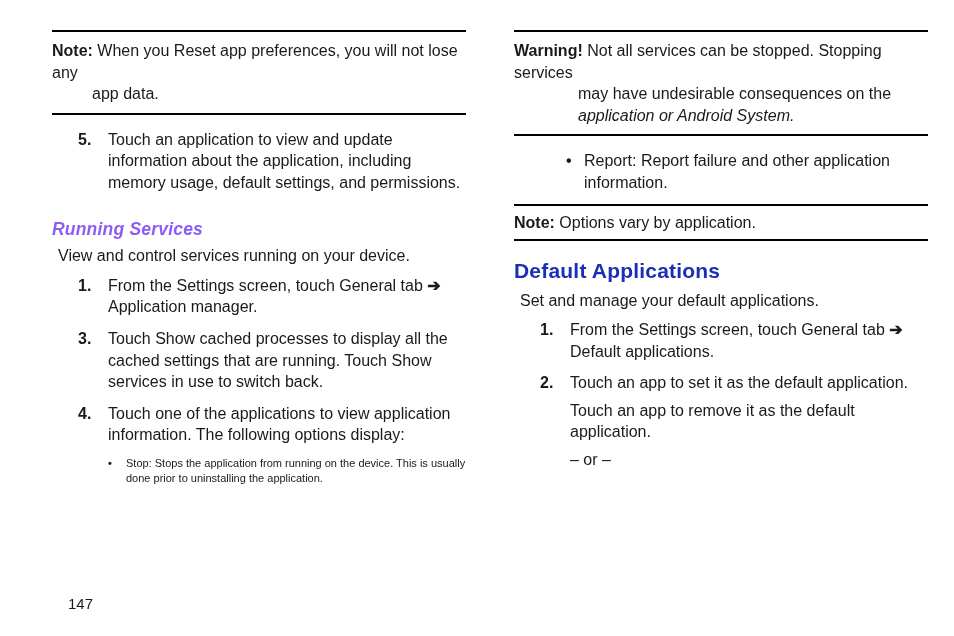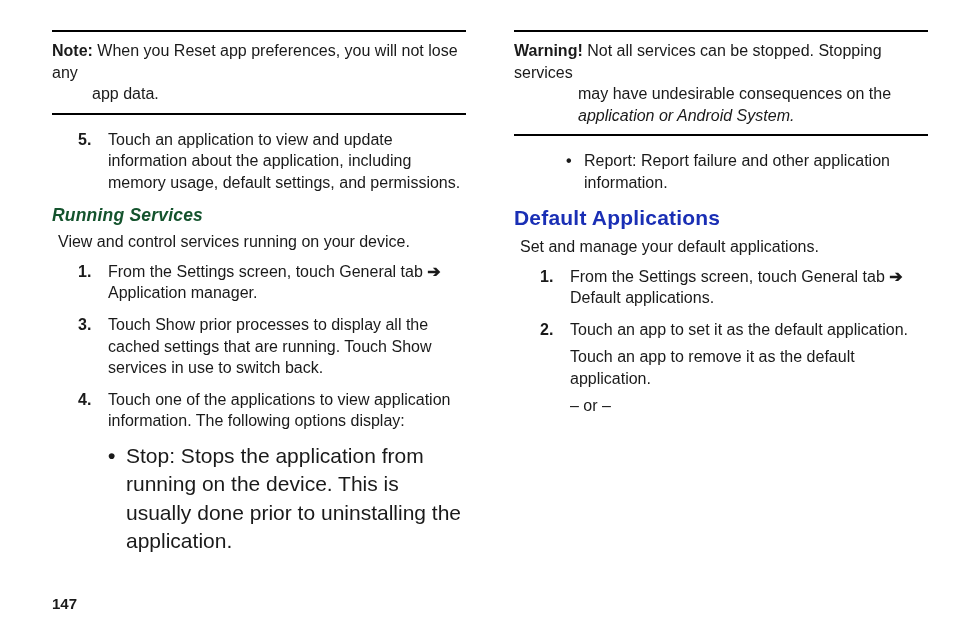--- a/index.html
+++ b/index.html
@@ -59,23 +59,23 @@
     top: 0;
     font-weight: 700;
   }
   .step-body { display:block; margin-top:6px; }
   .b { font-weight: 400; }
   .arrow { font-weight: 700; }
   .h2 {
     font-family: Arial, Helvetica, sans-serif;
     font-weight: 800;
     font-style: italic;
-    color: #14532d;
+    color: #8b5cf6;
     font-size: 17.5px;
-    margin: 10px 0 4px 0;
+    margin: 24px 0 4px 0;
     letter-spacing: 0.2px;
   }
   .h1 {
     font-family: Arial, Helvetica, sans-serif;
     font-weight: 800;
     color: #1a2fb5;
     font-size: 21px;
     margin: 10px 0 4px 0;
     letter-spacing: 0.2px;
   }
@@ -109,27 +109,26 @@
     padding-left: 70px;
     margin-bottom: 8px;
   }
   ul.bul2 > li::before {
     content: "•";
     position: absolute;
     left: 52px;
     top: 0;
     font-weight: 700;
   }
-  .cond { font-size: 21px; }
+  .cond { font-size: 11px; }
   .pgnum {
     position: absolute;
-    left: 52px;
+    left: 68px;
     bottom: 24px;
     font-size: 15px;
-    font-weight: bold;
   }
 </style>
 </head>
 <body>
 
 <div class="page">
   <div class="cols">
 
     <div class="col">
 
@@ -146,21 +145,21 @@
 
       <div class="h2">Running Services</div>
       <div class="intro">View and control services running on your device.</div>
 
       <ol class="steps2">
         <li data-num="1">
           <span>From the </span><span class="b">Settings</span><span> screen, touch </span><span class="b">General</span><span> tab </span><span class="arrow">➔</span>
           <br><span class="b">Application manager</span><span>.</span>
         </li>
         <li data-num="3">
-          <span>Touch </span><span class="b">Show prior processes</span><span> to display all the cached settings that are running. Touch </span><span class="b">Show services in use</span><span> to switch back.</span>
+          <span>Touch </span><span class="b">Show cached processes</span><span> to display all the cached settings that are running. Touch </span><span class="b">Show services in use</span><span> to switch back.</span>
         </li>
         <li data-num="4">
           <span>Touch one of the applications to view application information. The following options display:</span>
         </li>
       </ol>
 
       <ul class="bul">
         <li class="cond">
           <span class="b">Stop</span><span>: Stops the application from running on the device. This is usually done prior to uninstalling the application.</span>
         </li>
@@ -175,20 +174,23 @@
         <span style="display:block;padding-left:64px;">may have undesirable consequences on the </span>
         <span style="display:block;padding-left:64px;font-style:italic;">application or Android System.</span>
       </div>
 
       <ul class="bul2">
         <li>
           <span class="b">Report</span><span>: Report failure and other application information.</span>
         </li>
       </ul>
 
+      <div class="note-single">
+        <span class="note-label">Note:</span><span> Options vary by application.</span>
+      </div>
 
       <div class="h1">Default Applications</div>
       <div class="intro">Set and manage your default applications.</div>
 
       <ol class="steps2">
         <li data-num="1">
           <span>From the </span><span class="b">Settings</span><span> screen, touch </span><span class="b">General</span><span> tab </span><span class="arrow">➔</span>
           <br><span class="b">Default applications</span><span>.</span>
         </li>
         <li data-num="2">

